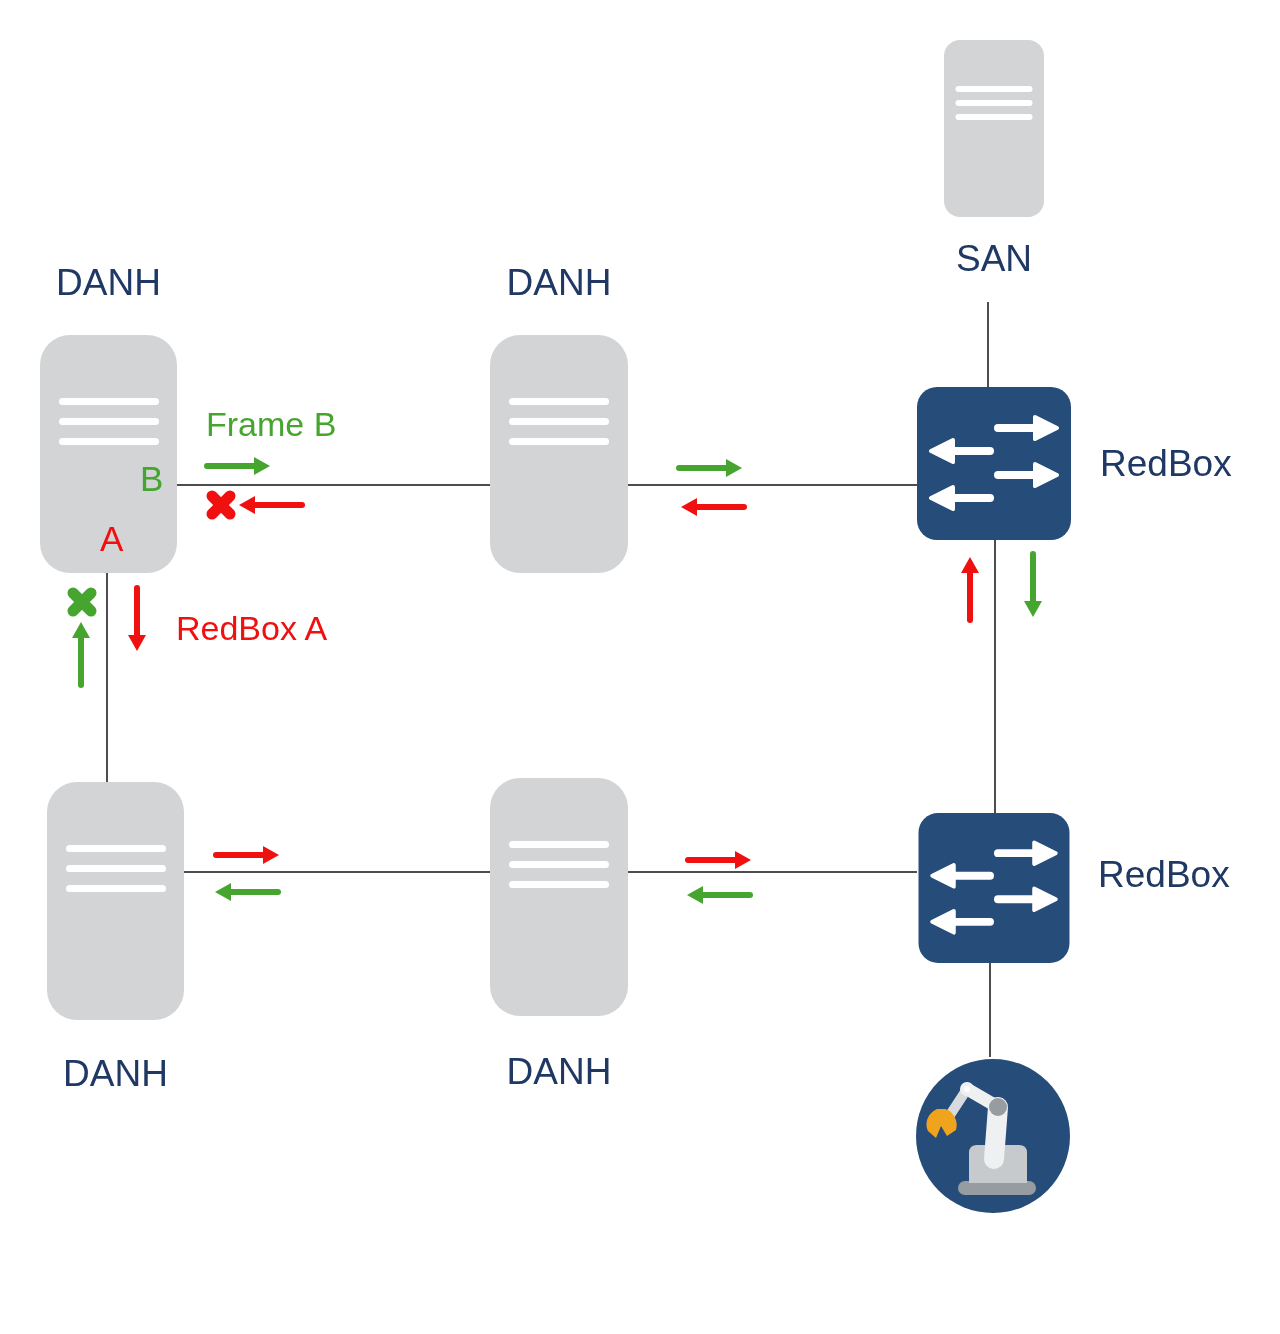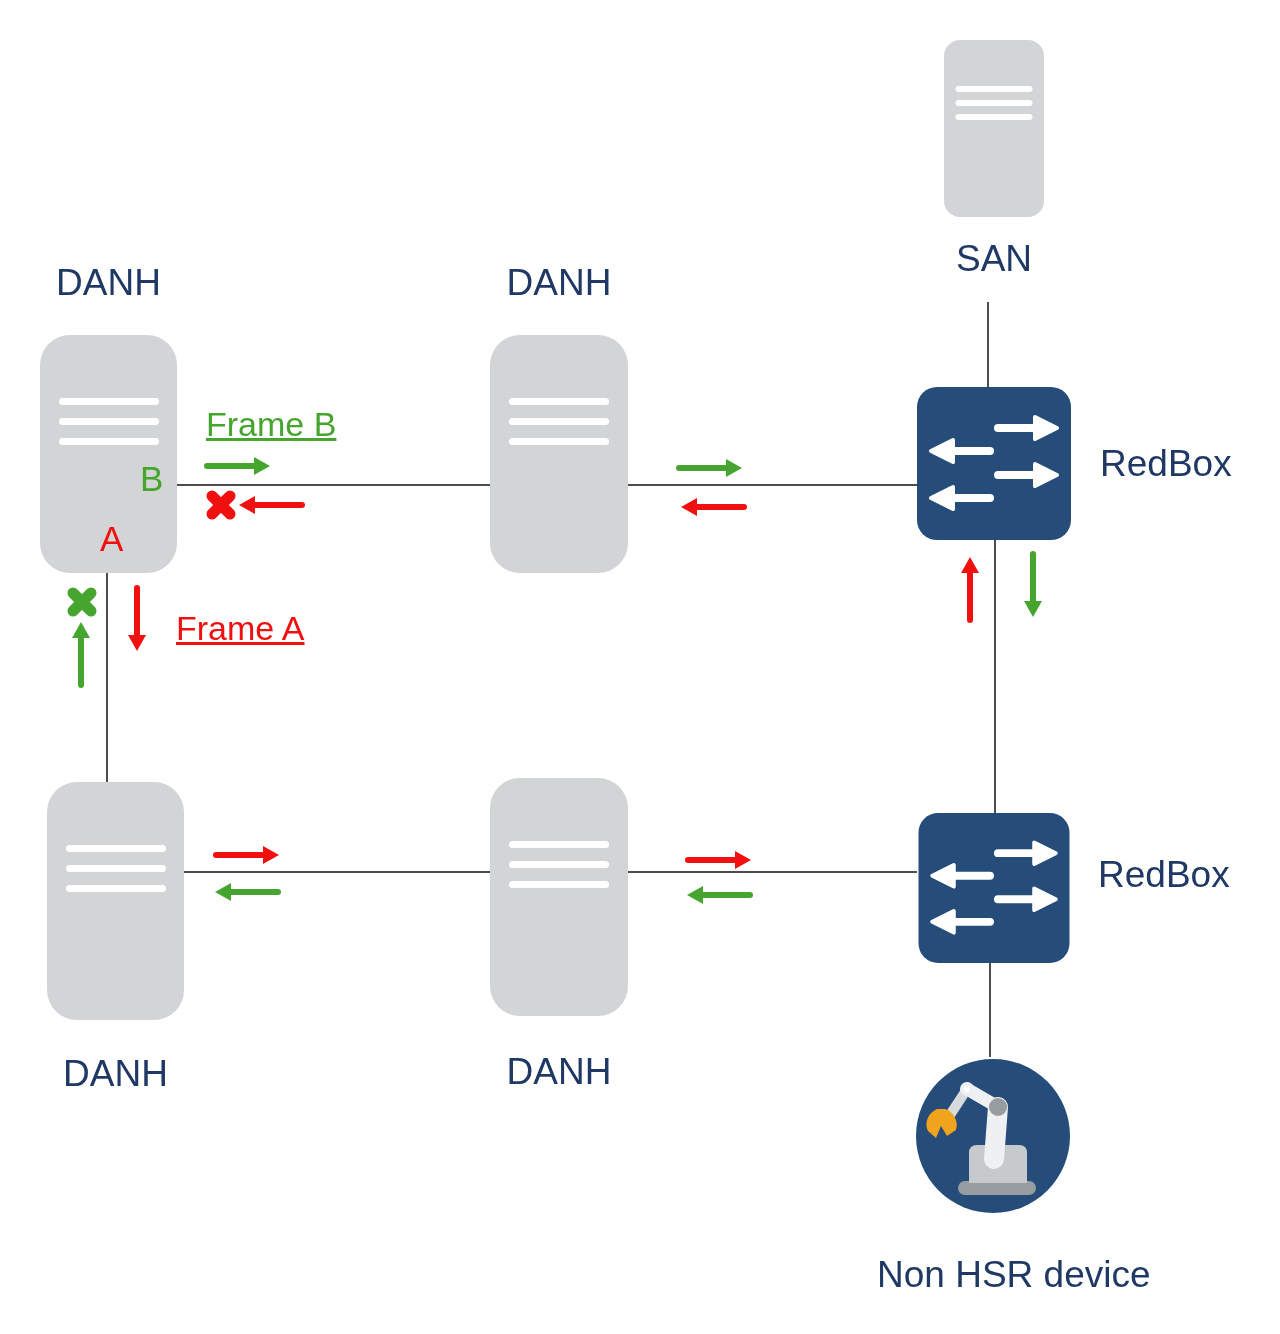--- a/index.html
+++ b/index.html
@@ -18,21 +18,21 @@
   
   .server{position:absolute;background:var(--server-gray);border-radius:30px;}
   .server .srv-lines{position:absolute;left:50%;transform:translateX(-50%);top:63px;width:100px;}
   .server .srv-lines i{display:block;height:7px;border-radius:4px;background:#ffffff;margin-bottom:13px;}
   .server.small{border-radius:16px;}
   .server.small .srv-lines{top:46px;width:77px;}
   .server.small .srv-lines i{height:6px;border-radius:3px;margin-bottom:8px;}
   
   .lbl{position:absolute;font-size:37px;line-height:1.1;color:var(--navy-text);white-space:nowrap;}
   .lbl.center{text-align:center;}
-  .lbl.frame{font-size:34px;text-decoration:underline;}
+  .lbl.frame{font-size:34px;}
   .lbl.port{font-size:35px;}
   .green-text{color:var(--green);}
   .red-text{color:var(--red);}
   
   svg{position:absolute;overflow:visible;}
   .arrow line{stroke-width:6;stroke-linecap:round;}
   .arrow.green line{stroke:var(--green);} .arrow.green path{fill:var(--green);}
   .arrow.red line{stroke:var(--red);} .arrow.red path{fill:var(--red);}
   .xmark line{stroke-width:11;stroke-linecap:round;}
   .xmark.green line{stroke:var(--green);} .xmark.red line{stroke:var(--red);}
@@ -130,27 +130,26 @@
     </g>
   </svg>
 
   <div class="lbl center" style="left:40px;top:263px;width:137px">DANH</div>
   <div class="lbl center" style="left:490px;top:263px;width:138px">DANH</div>
   <div class="lbl center" style="left:944px;top:239px;width:100px">SAN</div>
   <div class="lbl" style="left:1100px;top:444px">RedBox</div>
   <div class="lbl center" style="left:47px;top:1054px;width:137px">DANH</div>
   <div class="lbl center" style="left:490px;top:1052px;width:138px">DANH</div>
   <div class="lbl" style="left:1098px;top:855px">RedBox</div>
-  <div class="lbl" style="left:877px;top:1255px">Non HSR device</div>
 
   <div class="lbl port green-text" style="left:140px;top:460px">B</div>
   <div class="lbl port red-text" style="left:100px;top:520px">A</div>
 
   <div class="lbl frame green-text" style="left:206px;top:406px">Frame B</div>
-  <div class="lbl frame red-text" style="left:176px;top:610px">Frame A</div>
+  <div class="lbl frame red-text" style="left:176px;top:610px">RedBox A</div>
 
   <svg class="arrow green" style="left:204px;top:454px;width:68px;height:24px" viewBox="0 0 68 24">
     <line x1="3" y1="12" x2="50" y2="12"></line>
       <path d="M50,3 L66,12 L50,21 Z"></path>
   </svg>
   <svg class="arrow red" style="left:237px;top:493px;width:68px;height:24px" viewBox="0 0 68 24">
     <line x1="65" y1="12" x2="18" y2="12"></line>
       <path d="M18,3 L2,12 L18,21 Z"></path>
   </svg>
   <svg class="arrow green" style="left:676px;top:456px;width:68px;height:24px" viewBox="0 0 68 24">

